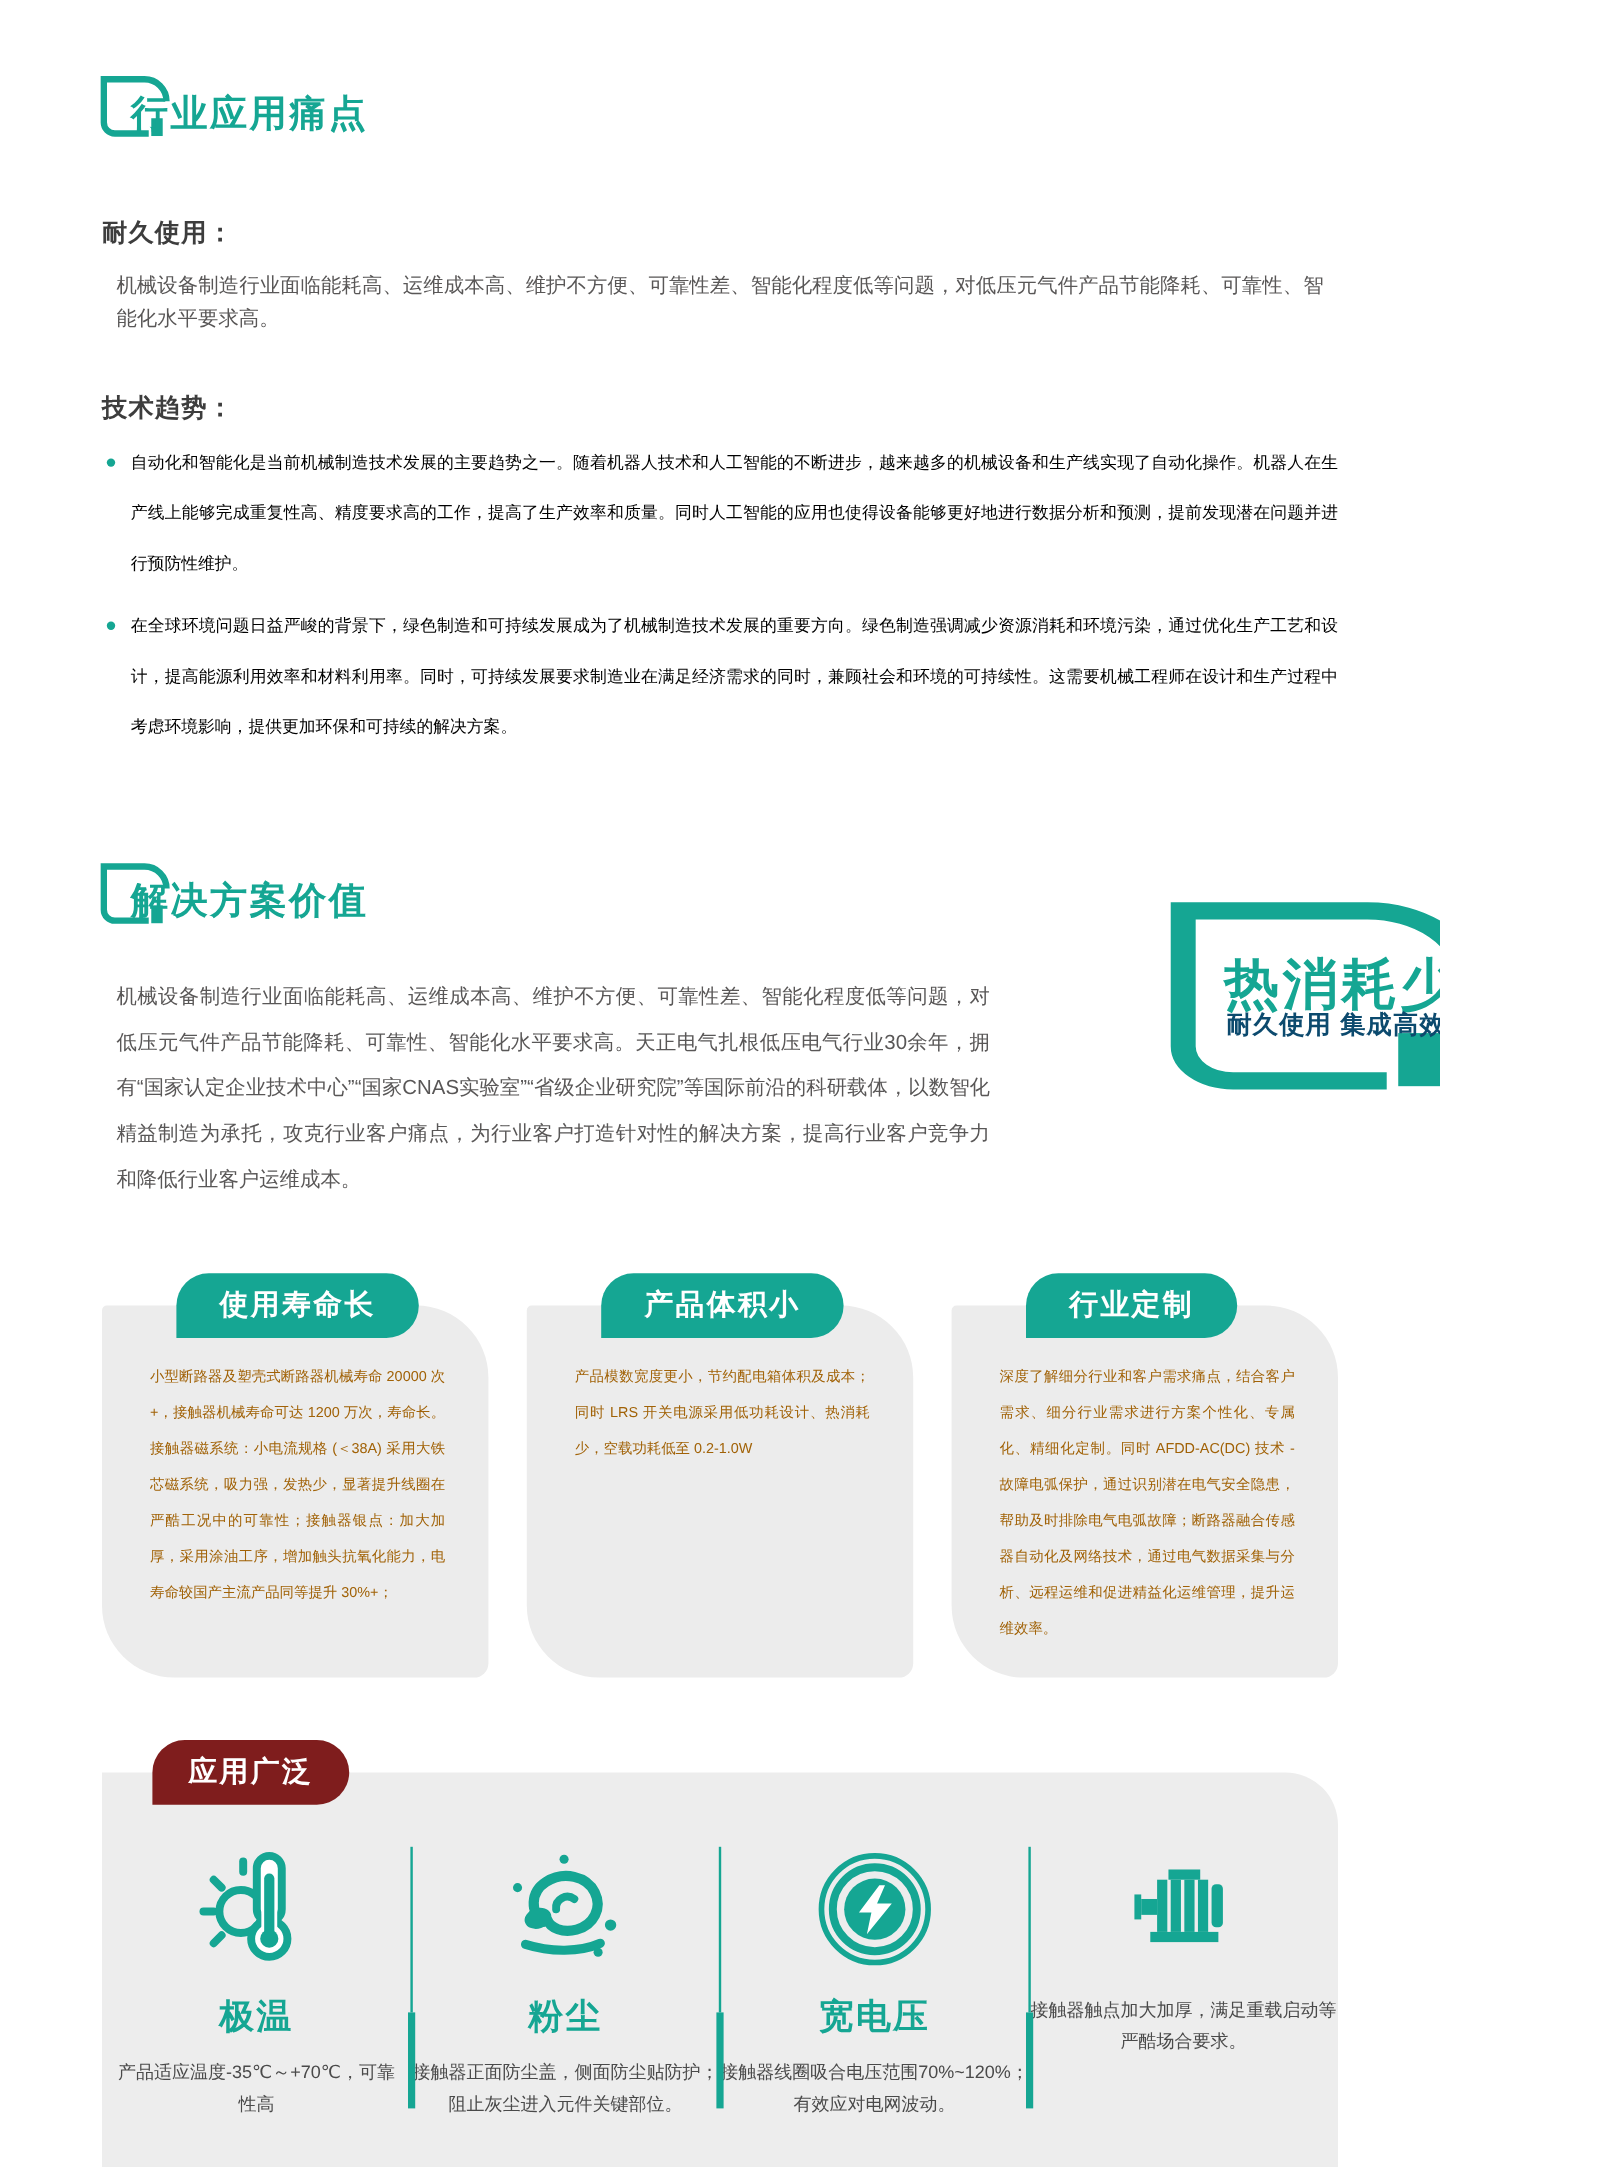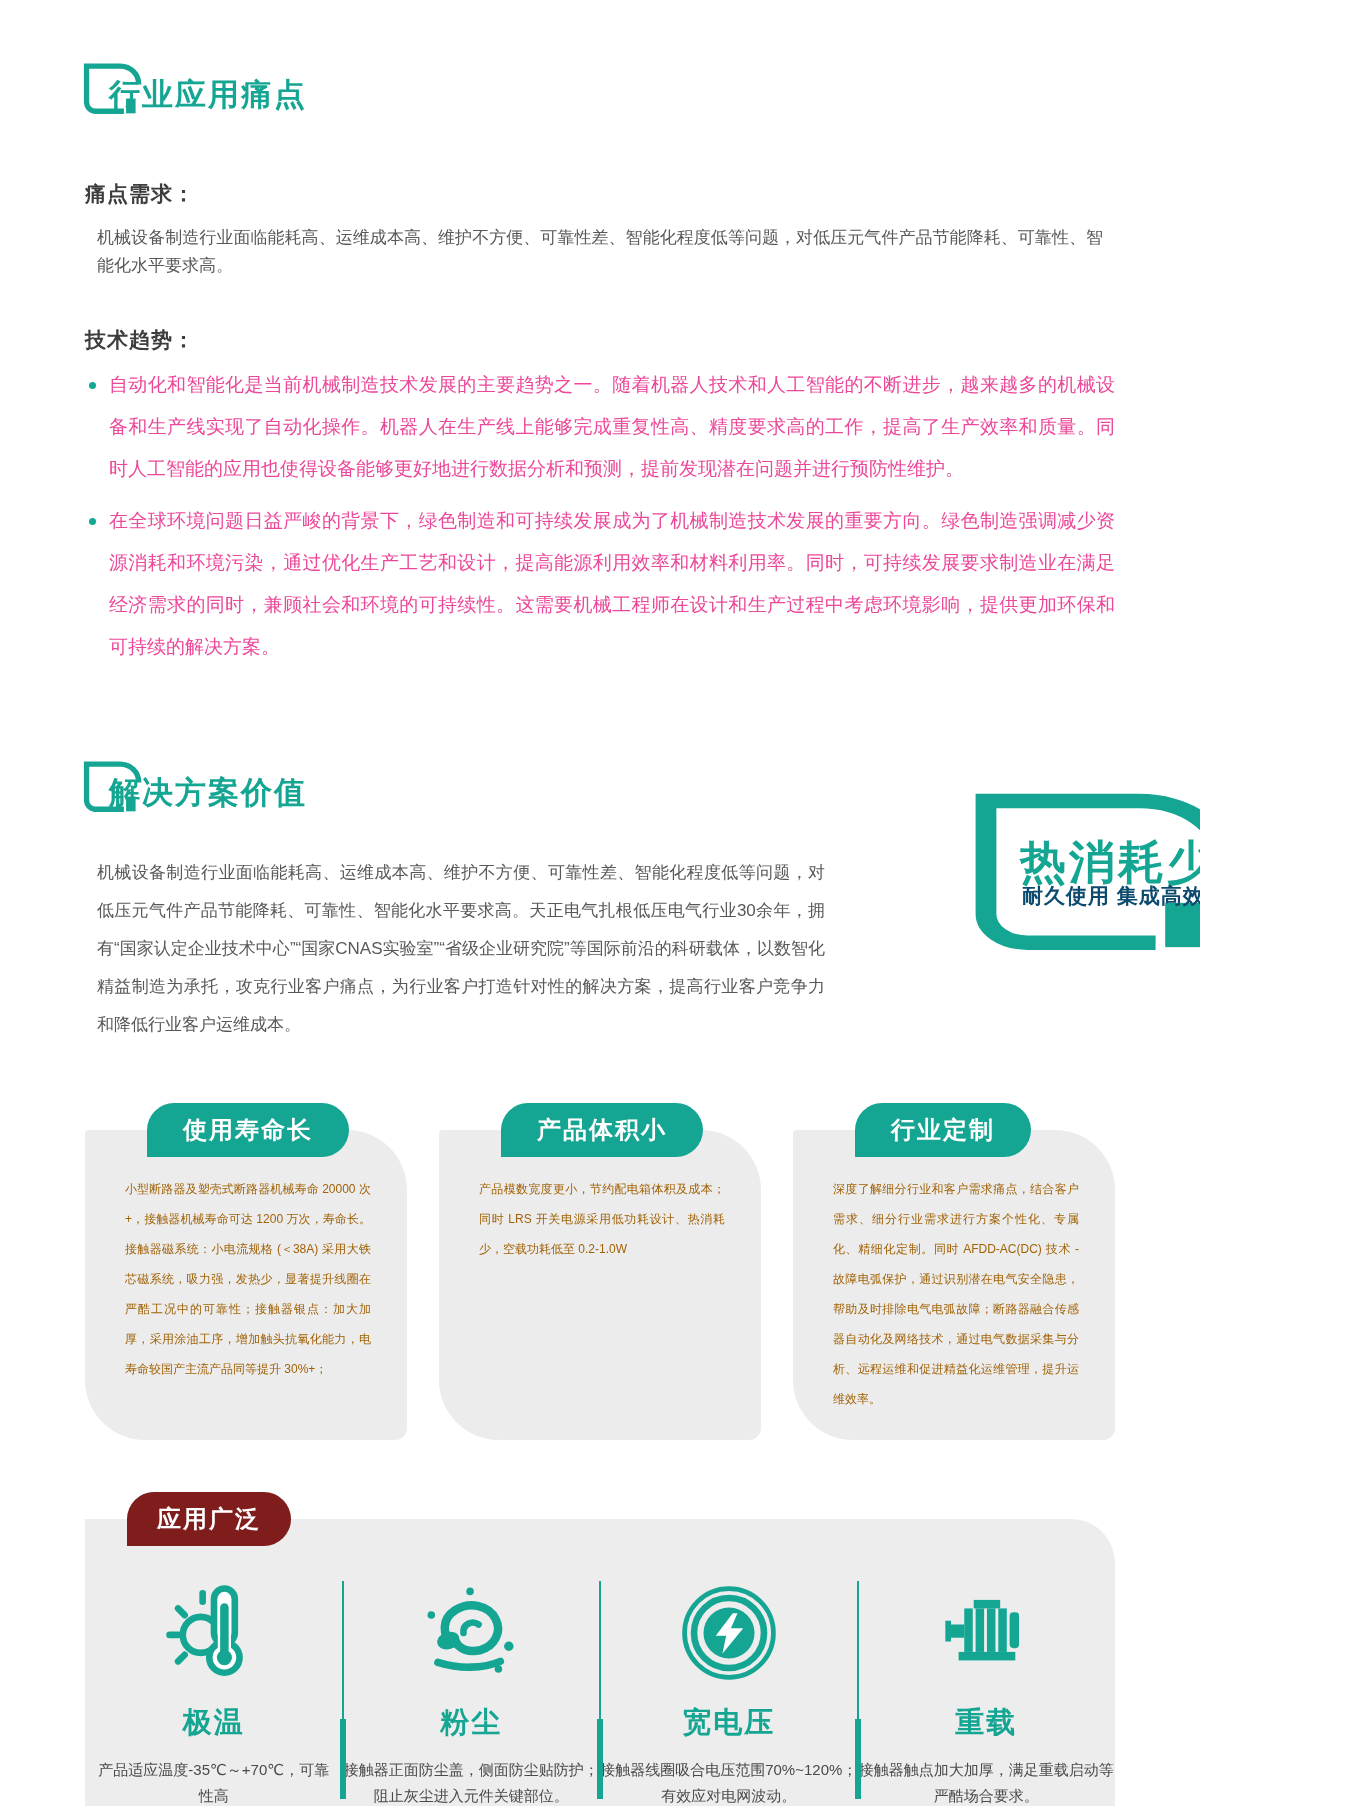--- a/index.html
+++ b/index.html
@@ -10,21 +10,21 @@
   
   .sec-header{position:relative;height:64px;padding-left:24px;padding-top:12px;box-sizing:border-box;}
   .bracket{position:absolute;left:-2px;top:0;width:60px;height:54px;}
   .sec-title{position:relative;margin:0;font-size:31px;font-weight:800;color:#15A693;letter-spacing:2px;z-index:1;}
 
   .sub-heading{margin:54px 0 0;font-size:21px;font-weight:800;color:#3d3d3d;letter-spacing:1px;}
   .sub-heading.trends{margin-top:46px;}
   .body-text{margin:16px 12px 0;font-size:17px;line-height:28px;color:#595757;text-align:justify;}
 
   .trend-list{list-style:none;margin:10px 0 0;padding:0;}
-  .trend-item{position:relative;padding-left:24px;margin-bottom:10px;font-size:19px;line-height:42px;color:#ec4899;text-align:justify;}
+  .trend-item{position:relative;padding-left:24px;margin-bottom:10px;font-size:14px;line-height:42px;color:#000000;text-align:justify;}
   .dot{position:absolute;left:4px;top:18px;width:7px;height:7px;border-radius:50%;background:#15A693;}
 
   
   .solution{position:relative;margin-top:92px;}
   .solution-body{width:728px;margin-top:30px;line-height:38px;}
   .durable{position:absolute;left:885px;top:30px;width:272px;height:166px;}
   .durable .frame{position:absolute;left:0;top:0;width:272px;height:166px;}
   .durable-title{position:absolute;left:50px;top:42px;font-size:46px;font-weight:800;color:#15A693;
                  letter-spacing:3px;white-space:nowrap;}
   .durable-sub{position:absolute;left:52px;top:92px;font-size:21px;font-weight:700;color:#0c4a6e;
@@ -64,21 +64,21 @@
 <div class="page">
 
   <section class="pain" style="padding-top:62px;">
     <div class="sec-header">
       <svg class="bracket" viewBox="0 0 170 150">
         <path d="M158 62 A52 52 0 0 0 106 10 L10 10 L10 112 A26 26 0 0 0 36 138 L116 138" fill="none" stroke="#15A693" stroke-width="15"></path>
         <rect x="122" y="102" width="27" height="42" fill="#15A693"></rect>
       </svg>
       <h1 class="sec-title">行业应用痛点</h1>
     </div>
-    <h2 class="sub-heading">痛点需求：</h2>
+    <h2 class="sub-heading">耐久使用：</h2>
     <p class="body-text">机械设备制造行业面临能耗高、运维成本高、维护不方便、可靠性差、智能化程度低等问题，对低压元气件产品节能降耗、可靠性、智能化水平要求高。</p>
     <h2 class="sub-heading trends">技术趋势：</h2>
     <ul class="trend-list">
       <li class="trend-item">
         <span class="dot"></span>
         <span class="trend-text">自动化和智能化是当前机械制造技术发展的主要趋势之一。随着机器人技术和人工智能的不断进步，越来越多的机械设备和生产线实现了自动化操作。机器人在生产线上能够完成重复性高、精度要求高的工作，提高了生产效率和质量。同时人工智能的应用也使得设备能够更好地进行数据分析和预测，提前发现潜在问题并进行预防性维护。</span>
       </li>
       <li class="trend-item">
         <span class="dot"></span>
         <span class="trend-text">在全球环境问题日益严峻的背景下，绿色制造和可持续发展成为了机械制造技术发展的重要方向。绿色制造强调减少资源消耗和环境污染，通过优化生产工艺和设计，提高能源利用效率和材料利用率。同时，可持续发展要求制造业在满足经济需求的同时，兼顾社会和环境的可持续性。这需要机械工程师在设计和生产过程中考虑环境影响，提供更加环保和可持续的解决方案。</span>
@@ -195,19 +195,18 @@
               <rect x="42" y="20" width="28" height="9"></rect>
               <rect x="32" y="29" width="9" height="46"></rect>
               <rect x="44" y="29" width="9" height="46"></rect>
               <rect x="56" y="29" width="9" height="46"></rect>
               <rect x="68" y="29" width="9" height="46"></rect>
               <rect x="80" y="33" width="10" height="38" rx="4"></rect>
               <rect x="26" y="75" width="60" height="9"></rect>
             </g>
           </svg>
         </div>
-        <div class="app-title">重载</div>
         <p class="app-desc">接触器触点加大加厚，满足重载启动等严酷场合要求。</p>
       </div>
     </div>
   </section>
 
 </div>
 
 </body></html>

